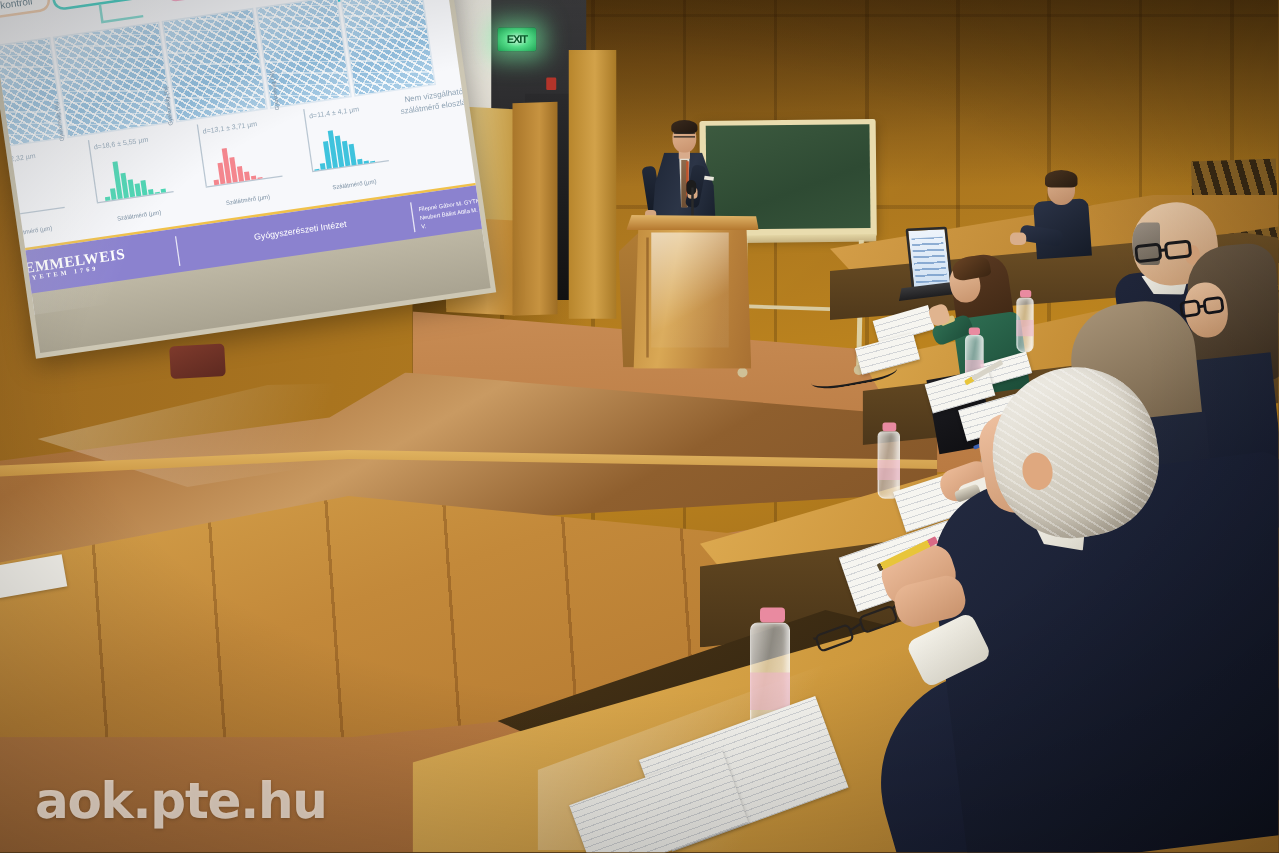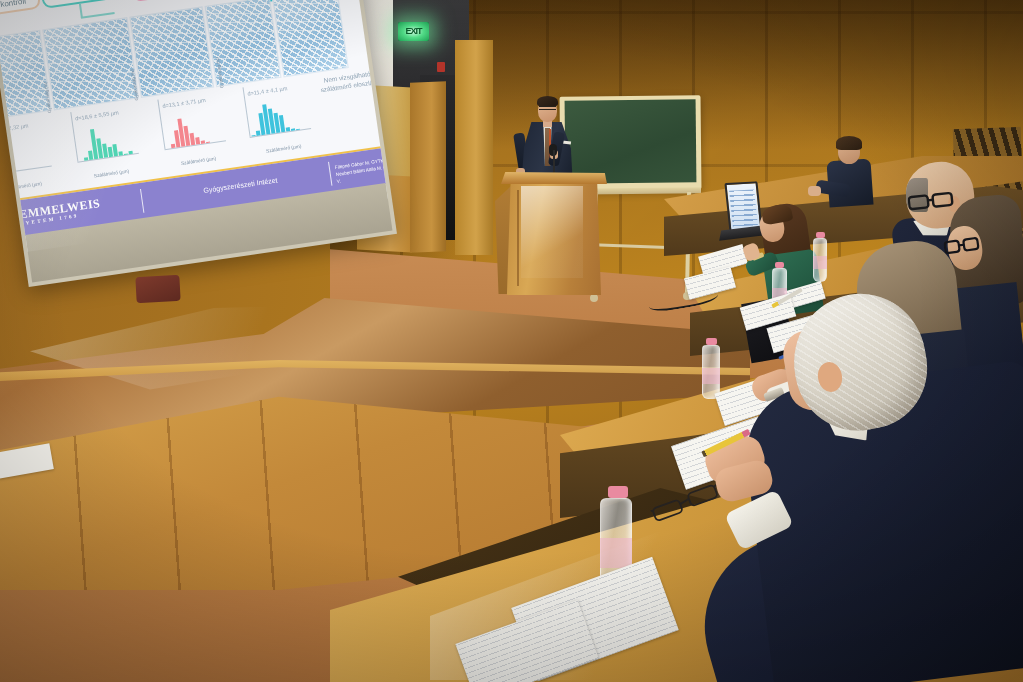--- a/index.html
+++ b/index.html
@@ -1012,14 +1012,15 @@
   <div class="abs" id="p-fg-face"></div>
   <div class="abs" id="p-fg-head"></div>
   <div class="abs" id="p-fg-hair-tex"></div>
   <div class="abs" id="p-fg-ear"></div>
   <div class="abs" id="p-fg-cuff"></div>
   <div class="abs" id="p-fg-hand-a"></div>
   <div class="abs" id="p-fg-hand-b"></div>
   <div class="abs" id="pencil"></div>
 
   <div class="abs" id="vignette"></div>
+  <div class="abs" id="watermark">aok.pte.hu</div>
 
 </div>
 
 </body></html>

